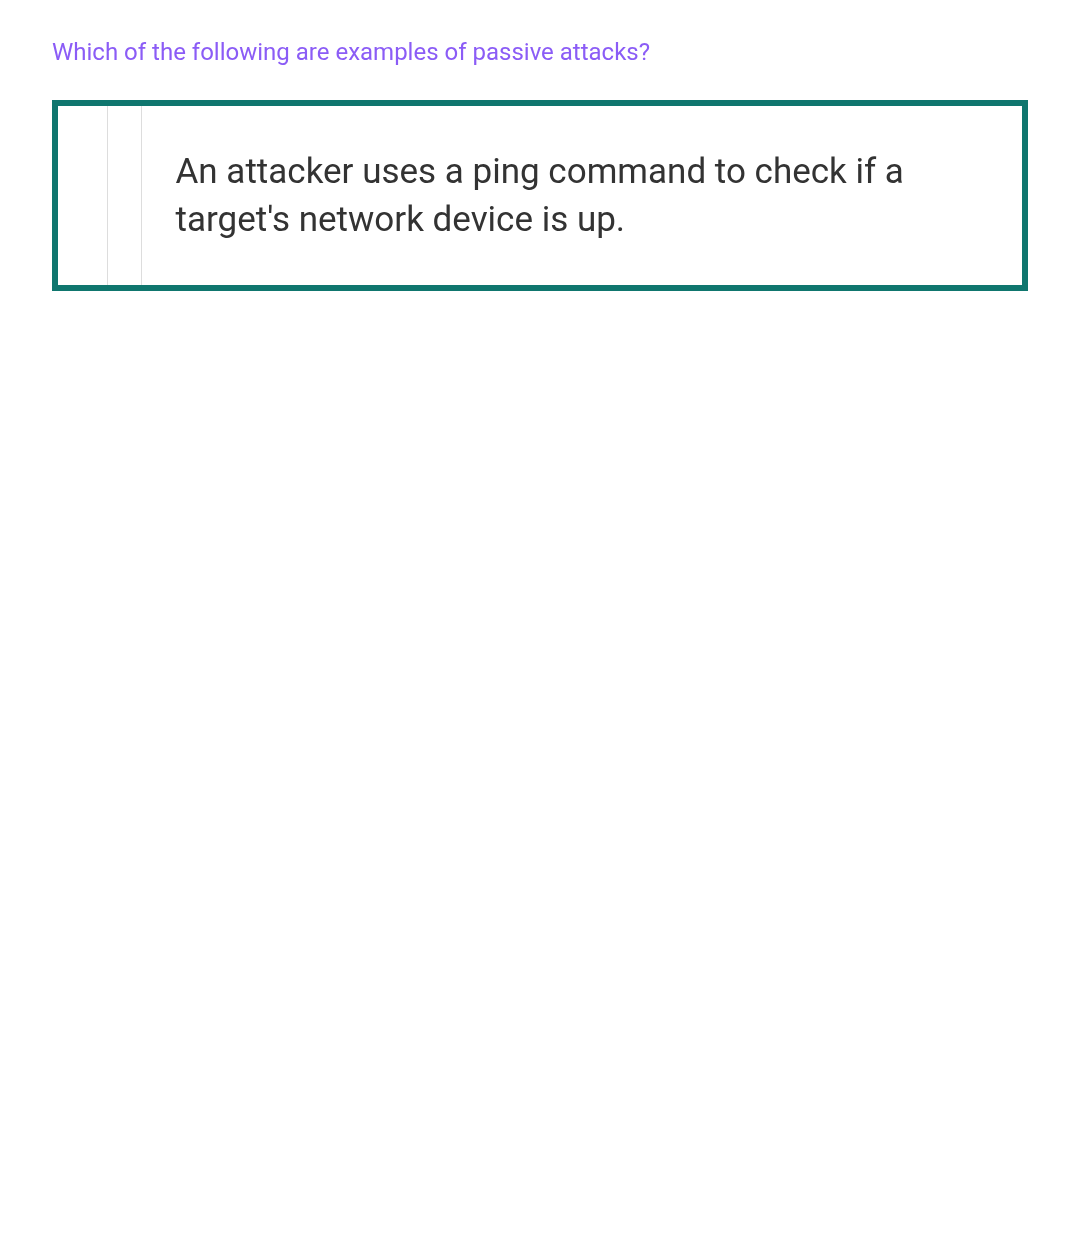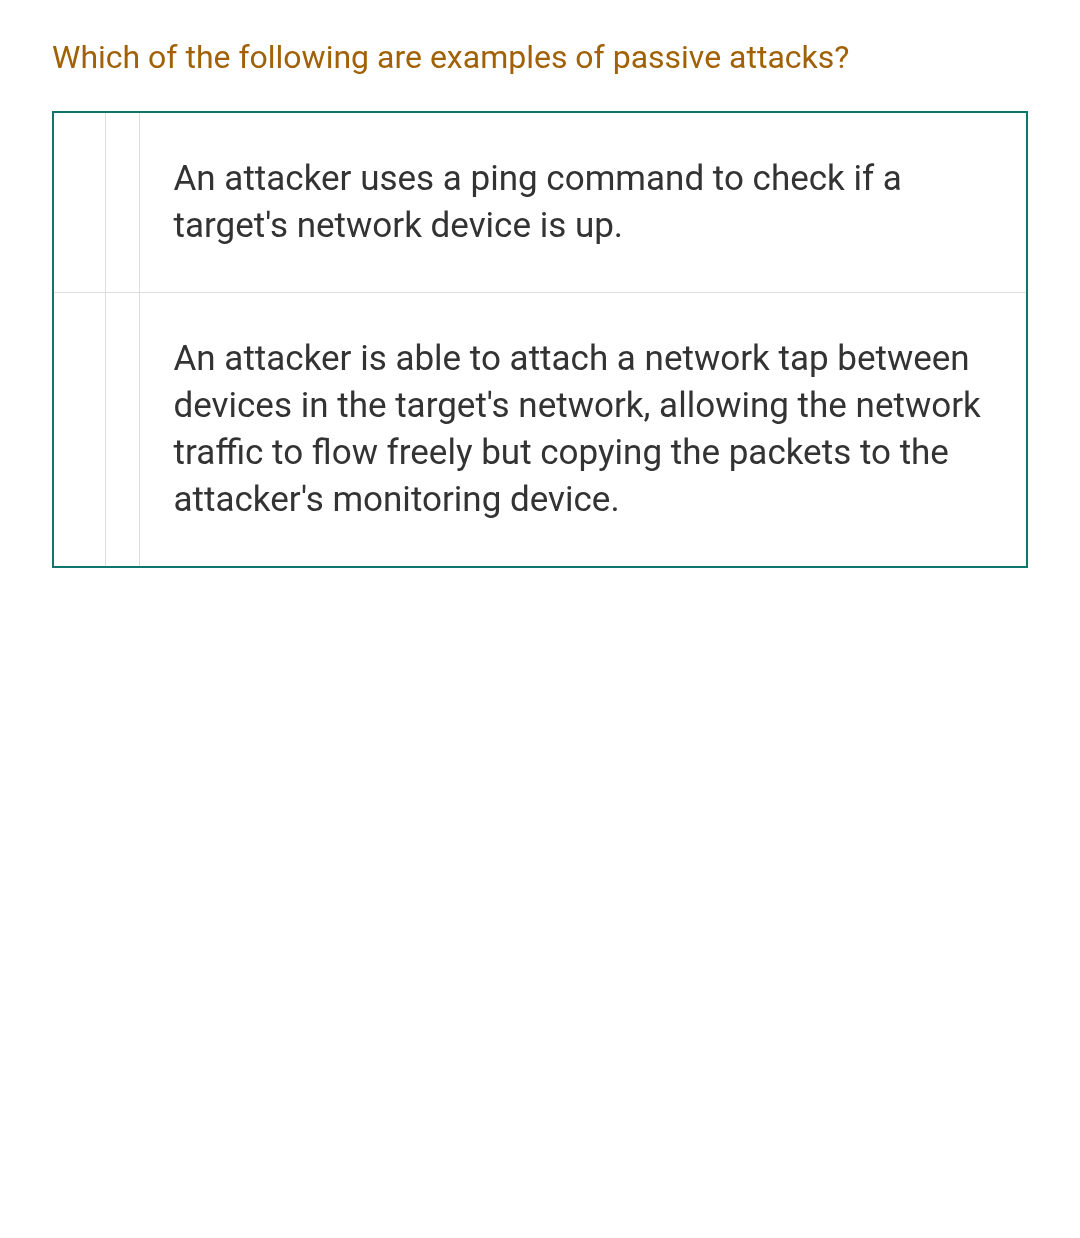--- a/index.html
+++ b/index.html
@@ -8,30 +8,30 @@
       box-sizing: border-box;
     }
     body {
       font-family: -apple-system, BlinkMacSystemFont, 'Segoe UI', Roboto, Helvetica, Arial, sans-serif;
       background: #ffffff;
       padding: 36px 52px;
       color: #333333;
       width: 1080px;
     }
     .question-text {
-      font-size: 32px;
+      font-size: 24px;
       line-height: 1.35;
       margin-bottom: 32px;
-      color: #a16207;
+      color: #8b5cf6;
       font-weight: 400;
     }
     .options-table {
       border-collapse: collapse;
       width: 100%;
-      border: 2px solid #0f766e;
+      border: 6px solid #0f766e;
     }
     .options-table td {
       border: 1px solid #dddddd;
       vertical-align: top;
     }
     .checkbox-col {
       width: 52px;
       padding: 0;
     }
     .spacer-col {
@@ -50,19 +50,14 @@
 
 <div class="question-text">Which of the following are examples of passive attacks?</div>
 
 <table class="options-table">
   <tbody>
     <tr>
       <td class="checkbox-col"></td>
       <td class="spacer-col"></td>
       <td class="text-col">An attacker uses a ping command to check if a target's network device is up.</td>
     </tr>
-    <tr>
-      <td class="checkbox-col"></td>
-      <td class="spacer-col"></td>
-      <td class="text-col">An attacker is able to attach a network tap between devices in the target's network, allowing the network traffic to flow freely but copying the packets to the attacker's monitoring device.</td>
-    </tr>
   </tbody>
 </table>
 
 </body></html>

